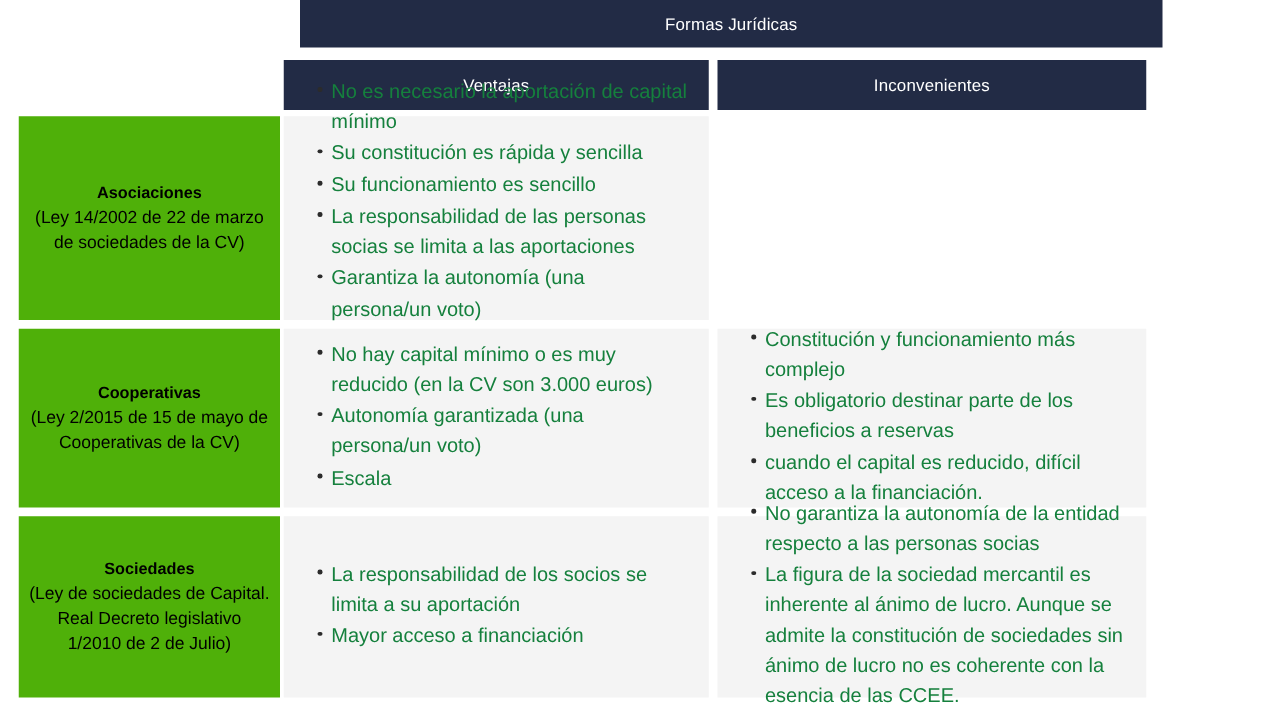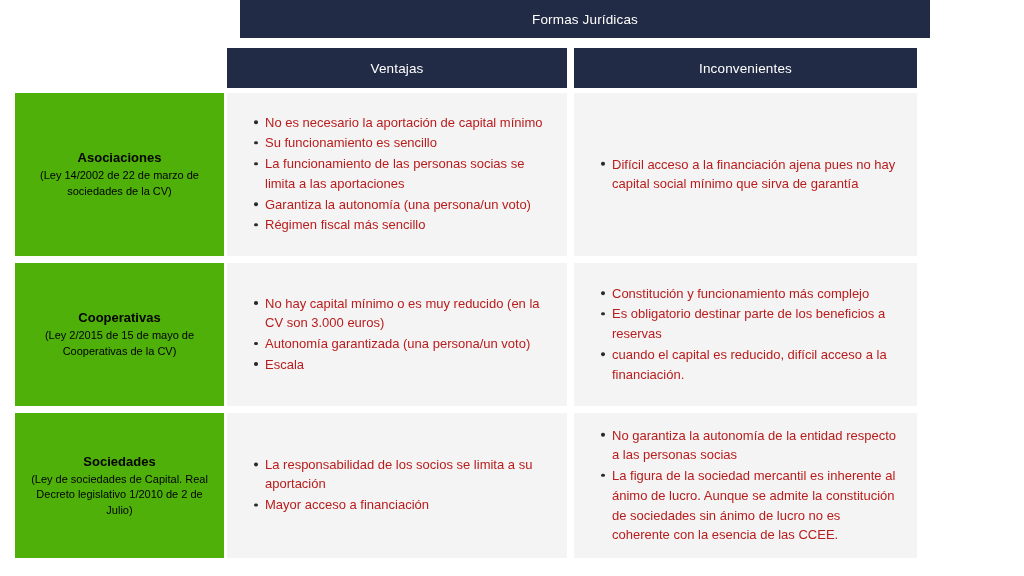--- a/index.html
+++ b/index.html
@@ -81,21 +81,21 @@
     justify-content: center;
     text-align: center;
     padding: 4px 8px;
   }
   .label-title {
     font-weight: bold;
     font-size: 13px;
     line-height: 1.45;
   }
   .label-sub {
-    font-size: 11px;
+    font-size: 14px;
     line-height: 1.42;
     font-weight: normal;
   }
 
   .cell.adv {
     left: 227px;
     width: 340px;
     background: #f4f4f4;
   }
   .cell.dis {
@@ -115,23 +115,23 @@
     box-sizing: border-box;
   }
 
   ul.bullets {
     margin: 0;
     padding: 0 0 0 20px;
     list-style: none;
   }
   ul.bullets li {
     position: relative;
-    font-size: 13px;
+    font-size: 16px;
     line-height: 1.52;
-    color: #b91c1c;
+    color: #15803d;
     margin: 0 0 1px 0;
     padding-left: 0;
   }
   ul.bullets li::before {
     content: "";
     position: absolute;
     left: -11px;
     top: 7.5px;
     width: 3.6px;
     height: 3.6px;
@@ -158,31 +158,25 @@
 
   <div class="row r1">
     <div class="cell label">
       <div class="label-title">Asociaciones</div>
       <div class="label-sub">(Ley 14/2002 de 22 de marzo de sociedades de la CV)</div>
     </div>
     <div class="cell adv">
       <div class="inner">
         <ul class="bullets">
             <li>No es necesario la aportación de capital mínimo</li>
+            <li>Su constitución es rápida y sencilla</li>
             <li>Su funcionamiento es sencillo</li>
-            <li>La funcionamiento de las personas socias se limita a las aportaciones</li>
+            <li>La responsabilidad de las personas socias se limita a las aportaciones</li>
             <li>Garantiza la autonomía (una persona/un voto)</li>
             <li>Régimen fiscal más sencillo</li>
-          </ul>
-      </div>
-    </div>
-    <div class="cell dis">
-      <div class="inner">
-        <ul class="bullets">
-            <li>Difícil acceso a la financiación ajena pues no hay capital social mínimo que sirva de garantía</li>
           </ul>
       </div>
     </div>
   </div>
 
   <div class="row r2">
     <div class="cell label">
       <div class="label-title">Cooperativas</div>
       <div class="label-sub">(Ley 2/2015 de 15 de mayo de Cooperativas de la CV)</div>
     </div>

